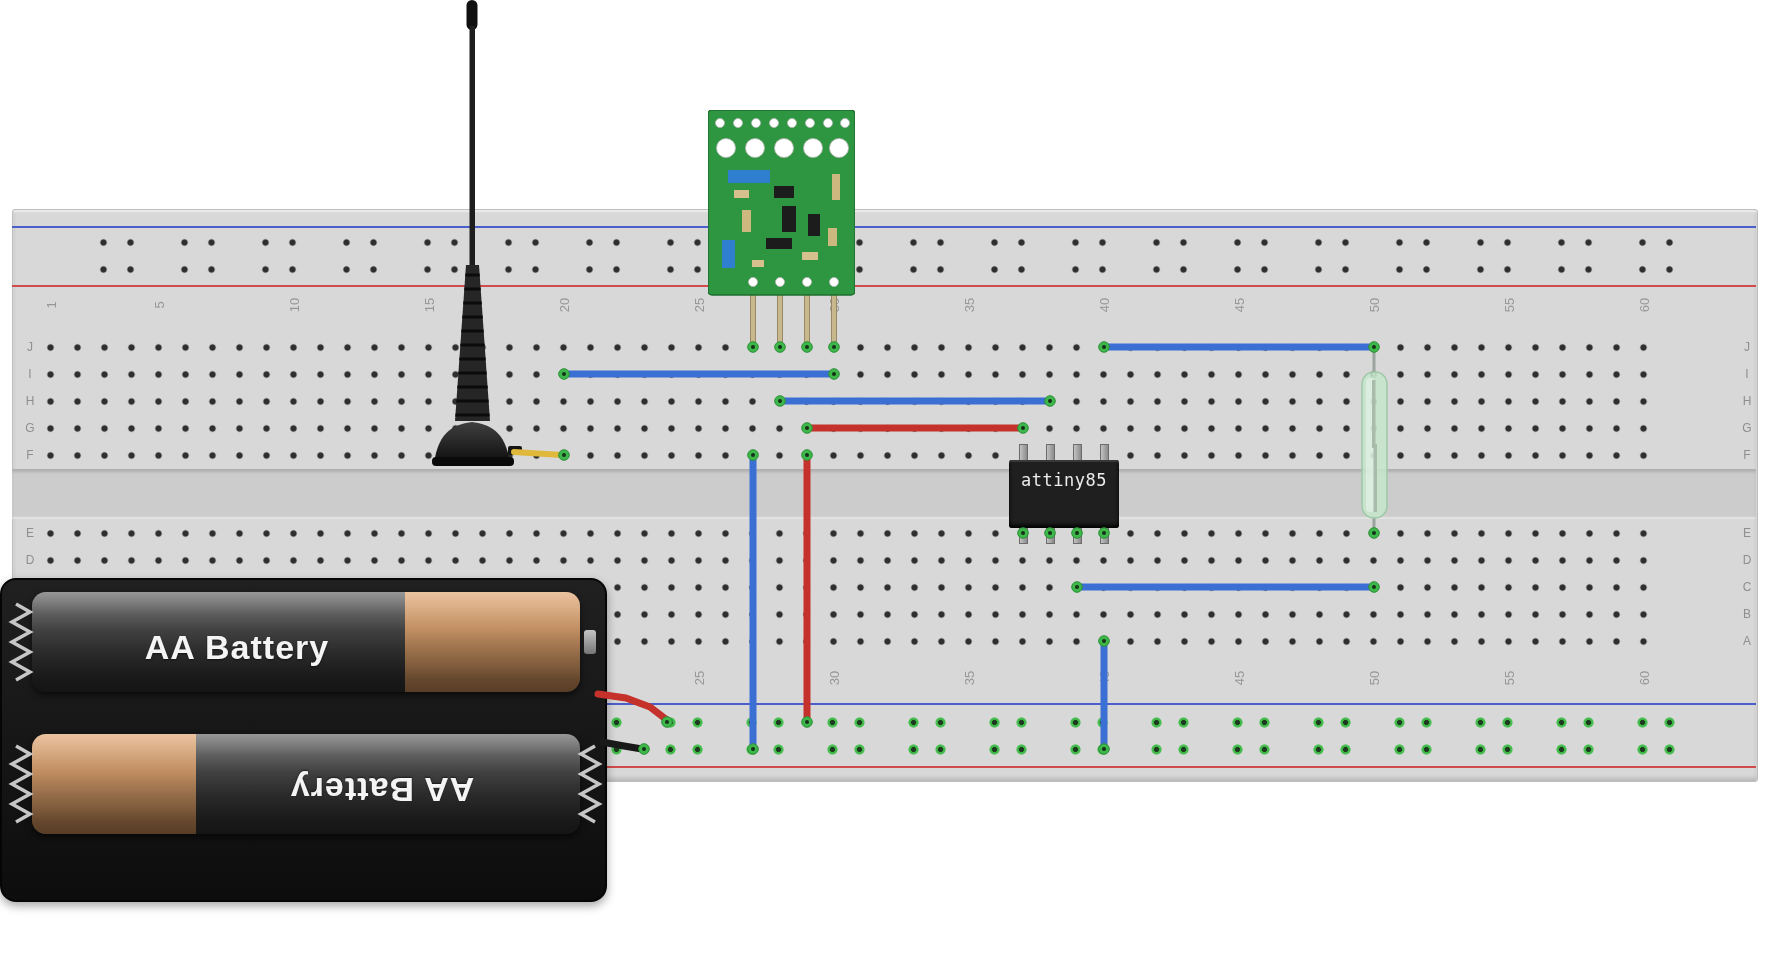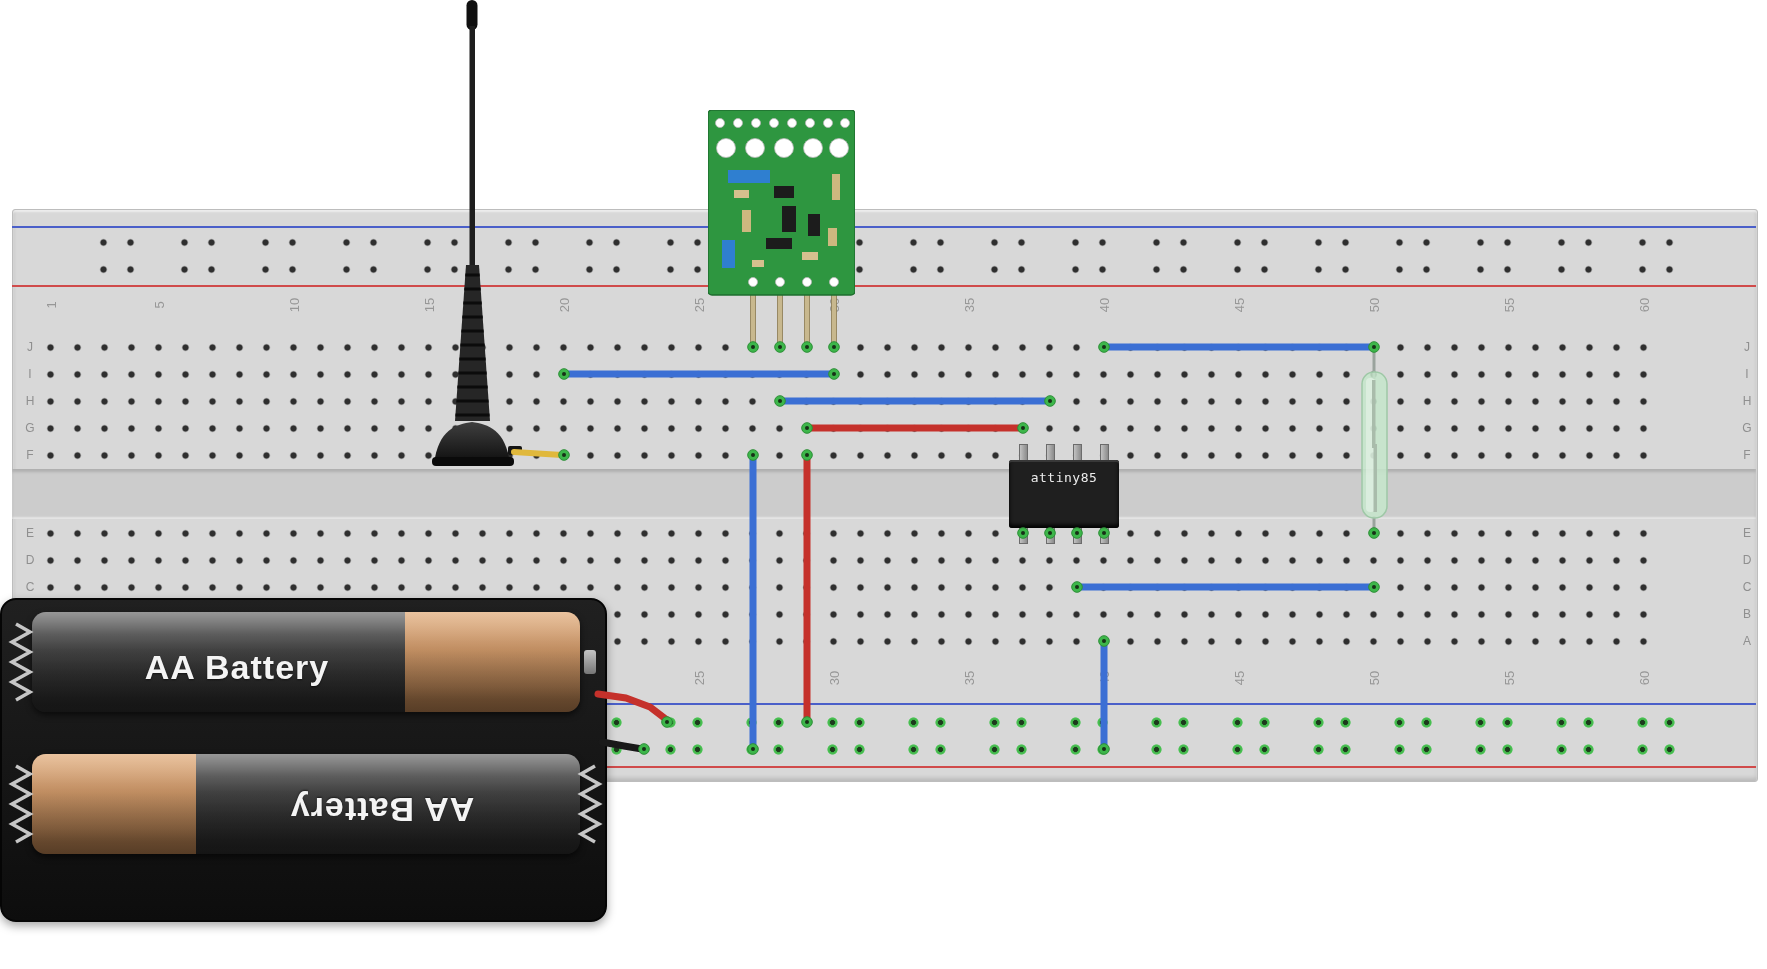--- a/index.html
+++ b/index.html
@@ -32,28 +32,28 @@
   .col-label{position:absolute;transform:translate(-50%,-50%) rotate(-90deg);
              font-size:13px;color:#979797;}
   .row-letter{position:absolute;transform:translate(-50%,-50%);
               font-size:12px;color:#8f8f8f;}
 
   
   .component{position:absolute;z-index:10;}
   .chip-body{position:absolute;left:0;top:16px;width:110px;height:68px;background:#1f1f1f;
              border-radius:3px;box-shadow:inset 0 2px 0 #383838, inset 0 -3px 4px #000;}
   .chip-label{position:absolute;left:0;top:26px;width:110px;text-align:center;color:#ececec;
-              font-family:"DejaVu Sans Mono",monospace;font-size:13px;letter-spacing:.5px;}
+              font-family:"DejaVu Sans Mono",monospace;font-size:17px;letter-spacing:.5px;}
   .chip-pin{position:absolute;width:9px;height:20px;background:linear-gradient(90deg,#c2c2c2,#8b8b8b);
             border:1px solid #6c6c6c;box-sizing:border-box;}
 
   
   .holder{position:absolute;left:0;top:578px;width:607px;height:324px;z-index:15;
           background:linear-gradient(180deg,#202020,#0d0d0d);border:2px solid #050505;
-          border-radius:16px;box-sizing:border-box;box-shadow:0 4px 10px rgba(0,0,0,.35);margin-top:20px;}
+          border-radius:16px;box-sizing:border-box;box-shadow:0 4px 10px rgba(0,0,0,.35);}
   .batt{position:absolute;left:30px;width:548px;height:100px;border-radius:14px;overflow:hidden;
         box-shadow:0 3px 6px rgba(0,0,0,.6);}
   .batt .dark{position:absolute;top:0;bottom:0;
         background:linear-gradient(180deg,#6f6f6f 0%,#434343 22%,#2b2b2b 62%,#1d1d1d 100%);}
   .batt .tan{position:absolute;top:0;bottom:0;
         background:linear-gradient(180deg,#e2ac7a 0%,#c48e5f 30%,#9d7048 75%,#7a5535 100%);}
   .batt::after{content:'';position:absolute;inset:0;
         background:linear-gradient(180deg,rgba(255,255,255,.28),rgba(255,255,255,.04) 38%,rgba(0,0,0,.28) 88%);}
   .batt-label{position:absolute;color:#f4f4f4;font-weight:bold;font-size:34px;letter-spacing:1px;
         text-shadow:0 1px 2px rgba(0,0,0,.55);z-index:2;}

